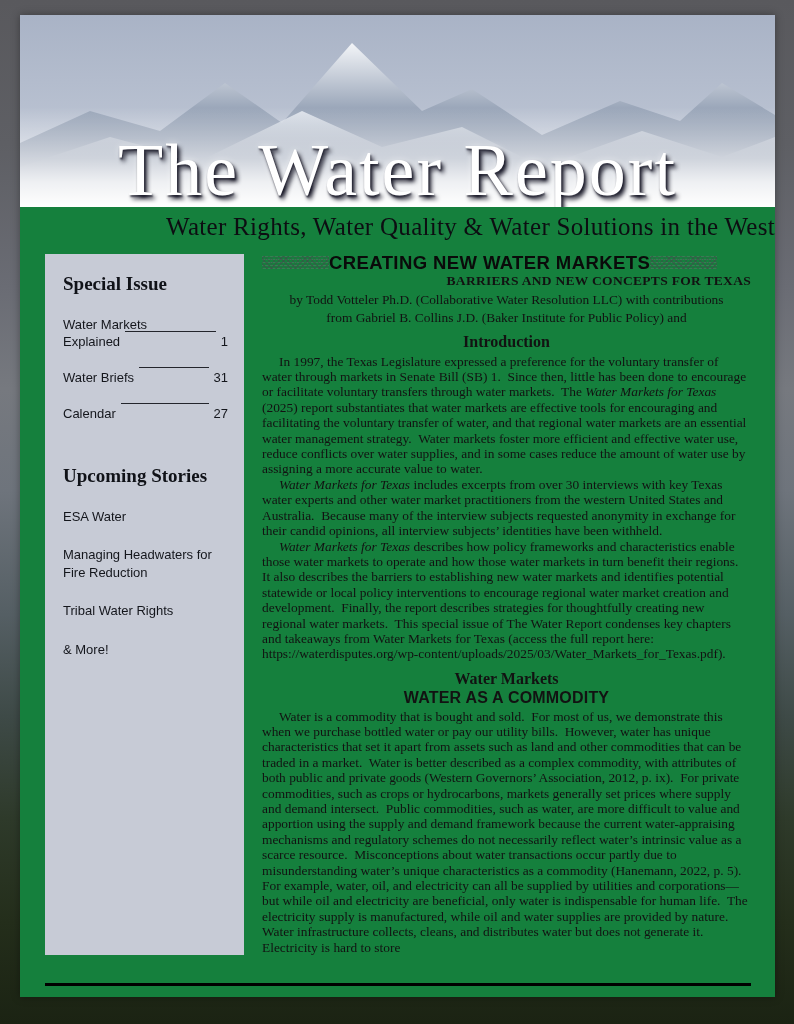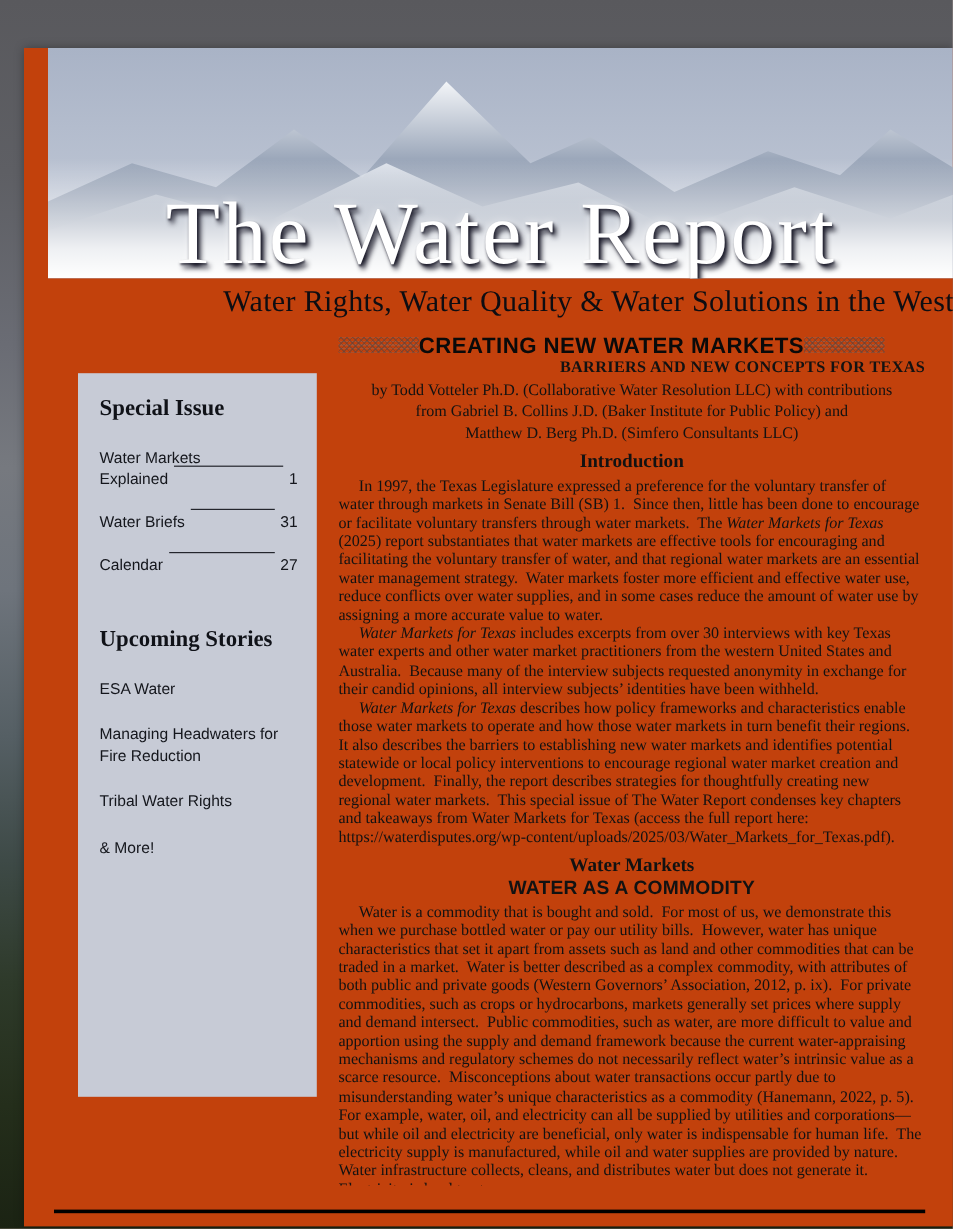--- a/index.html
+++ b/index.html
@@ -5,22 +5,22 @@
   html, body { margin: 0; padding: 0; }
   body {
     width: 794px; height: 1024px; position: relative; overflow: hidden;
     font-family: "Liberation Serif", serif;
     background: linear-gradient(180deg,
       #59595d 0%, #5e5f64 14%, #6a6c74 28%, #76797f 38%,
       #6e747c 48%, #555f64 60%, #3e4a47 70%, #2e3a2a 80%,
       #242e1b 90%, #1b2313 100%);
   }
   .page {
-    position: absolute; left: 20px; top: 40px; width: 755px; height: 982px;
-    background: #c2410c; box-shadow: 0 0 8px rgba(0,0,0,0.35); padding-left: 20px;
+    position: absolute; left: 20px; top: 15px; width: 755px; height: 982px;
+    background: #15803d; box-shadow: 0 0 8px rgba(0,0,0,0.35);
   }
 
   
   .masthead { position: relative; width: 755px; height: 192px; overflow: hidden; }
   .masthead svg { position: absolute; inset: 0; display: block; }
   .masthead-title {
     position: absolute; left: 0; right: 0; bottom: 0; margin: 0;
     text-align: center; color: #ffffff; font-weight: normal;
     font-family: "Liberation Serif", serif;
     font-size: 74px; line-height: 1.0; letter-spacing: 2px;
@@ -30,23 +30,23 @@
     text-align: right; font-size: 25px; color: #0d0d12;
     padding: 6px 0 8px 0; letter-spacing: 0.3px;
   }
 
   
   .content {
     display: flex; gap: 18px; padding: 5px 24px 0 25px;
     height: 714px; box-sizing: border-box;
   }
   .sidebar {
-    width: 199px; min-width: 199px; height: 603px; box-sizing: border-box;
+    width: 199px; min-width: 199px; height: 701px; box-sizing: border-box;
     background: #c7cbd6; padding: 19px 16px 0 18px;
-    font-family: "Liberation Sans", sans-serif; color: #14161c; margin-top: 32px;
+    font-family: "Liberation Sans", sans-serif; color: #14161c;
   }
   .sb-heading {
     font-family: "Liberation Serif", serif; font-weight: bold;
     font-size: 19px; margin: 0 0 21px 0; color: #101218;
   }
   .sb-heading.second { margin-top: 42px; }
   .toc-item { font-size: 13px; margin-bottom: 19px; line-height: 1.32; }
   .toc-line { display: flex; align-items: flex-start; }
   .toc-leader { flex: 1; border-bottom: 1.2px solid #23252c; margin: 0 5px; transform: translateY(-2px); }
   .toc-page { white-space: nowrap; }
@@ -168,21 +168,20 @@
       <div class="art-title-row">
         <span class="zigzag"></span>
         <span class="art-title">CREATING NEW WATER MARKETS</span>
         <span class="zigzag"></span>
       </div>
 
       <div class="art-subtitle">BARRIERS AND NEW CONCEPTS FOR TEXAS</div>
 
       <div class="byline">by Todd Votteler Ph.D. (Collaborative Water Resolution LLC) with contributions</div>
       <div class="byline">from Gabriel B. Collins J.D. (Baker Institute for Public Policy) and</div>
-      <div class="byline">Matthew D. Berg Ph.D. (Simfero Consultants LLC)</div>
 
       <div class="sec-heading">Introduction</div>
 
       <p><span>In 1997, the Texas Legislature expressed a preference for the voluntary transfer of water through markets in Senate Bill (SB) 1.  Since then, little has been done to encourage or facilitate voluntary transfers through water markets.  The </span><i>Water Markets for Texas</i><span> (2025) report substantiates that water markets are effective tools for encouraging and facilitating the voluntary transfer of water, and that regional water markets are an essential water management strategy.  Water markets foster more efficient and effective water use, reduce conflicts over water supplies, and in some cases reduce the amount of water use by assigning a more accurate value to water.</span></p>
       <p><i>Water Markets for Texas</i><span> includes excerpts from over 30 interviews with key Texas water experts and other water market practitioners from the western United States and Australia.  Because many of the interview subjects requested anonymity in exchange for their candid opinions, all interview subjects’ identities have been withheld.</span></p>
       <p><i>Water Markets for Texas</i><span> describes how policy frameworks and characteristics enable those water markets to operate and how those water markets in turn benefit their regions.  It also describes the barriers to establishing new water markets and identifies potential statewide or local policy interventions to encourage regional water market creation and development.  Finally, the report describes strategies for thoughtfully creating new regional water markets.  This special issue of The Water Report condenses key chapters and takeaways from Water Markets for Texas (access the full report here: https://waterdisputes.org/wp-content/uploads/2025/03/Water_Markets_for_Texas.pdf).</span></p>
 
       <div class="sec-heading">Water Markets</div>
       <div class="sub-heading">WATER AS A COMMODITY</div>
 

